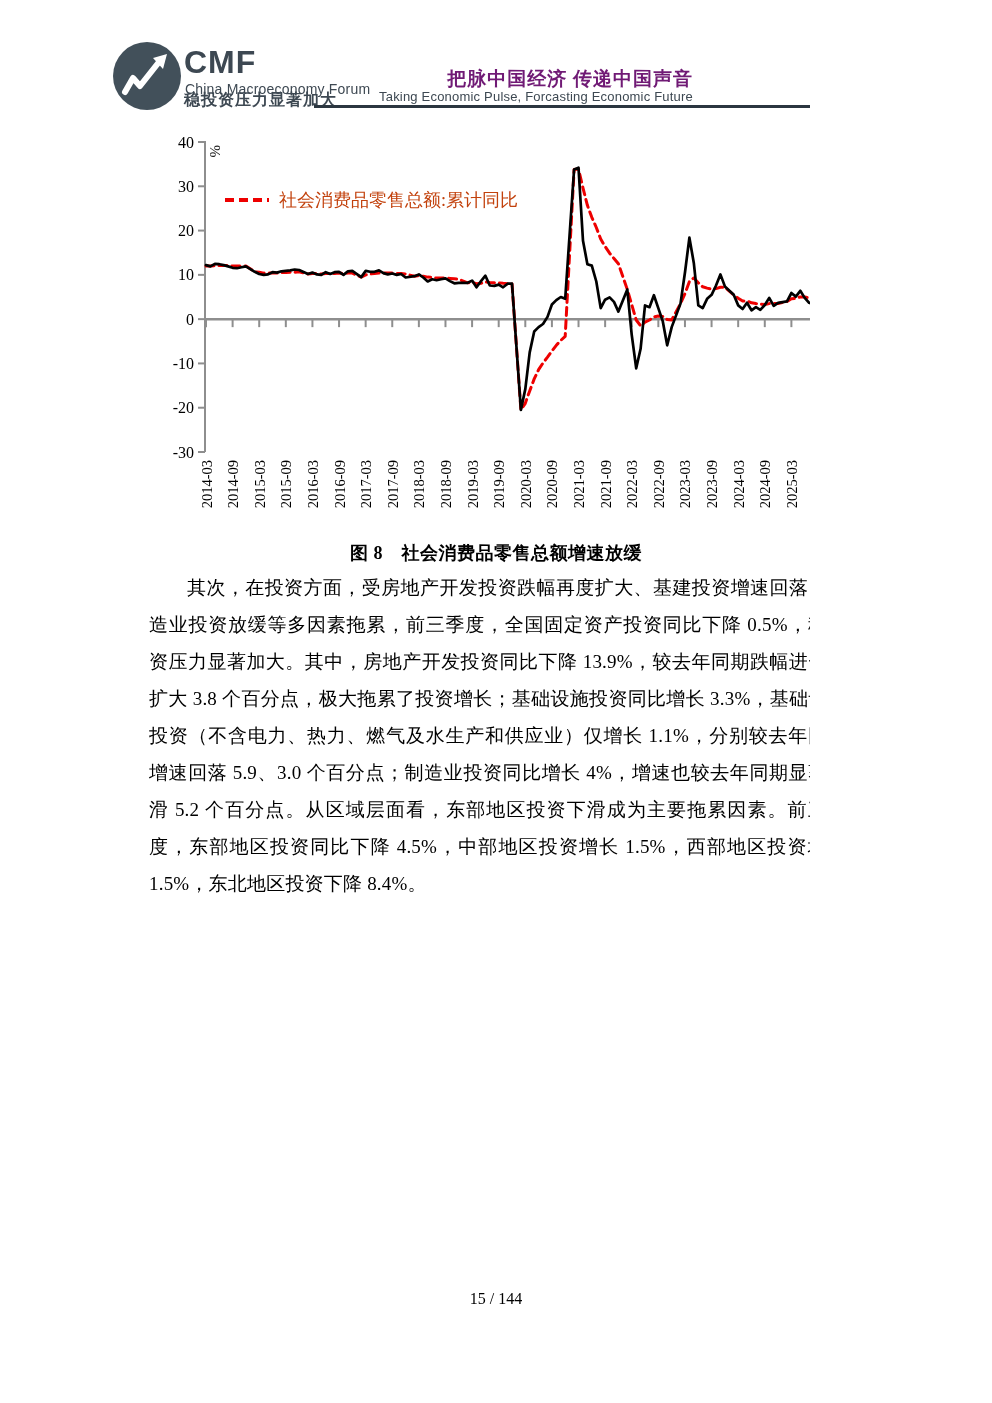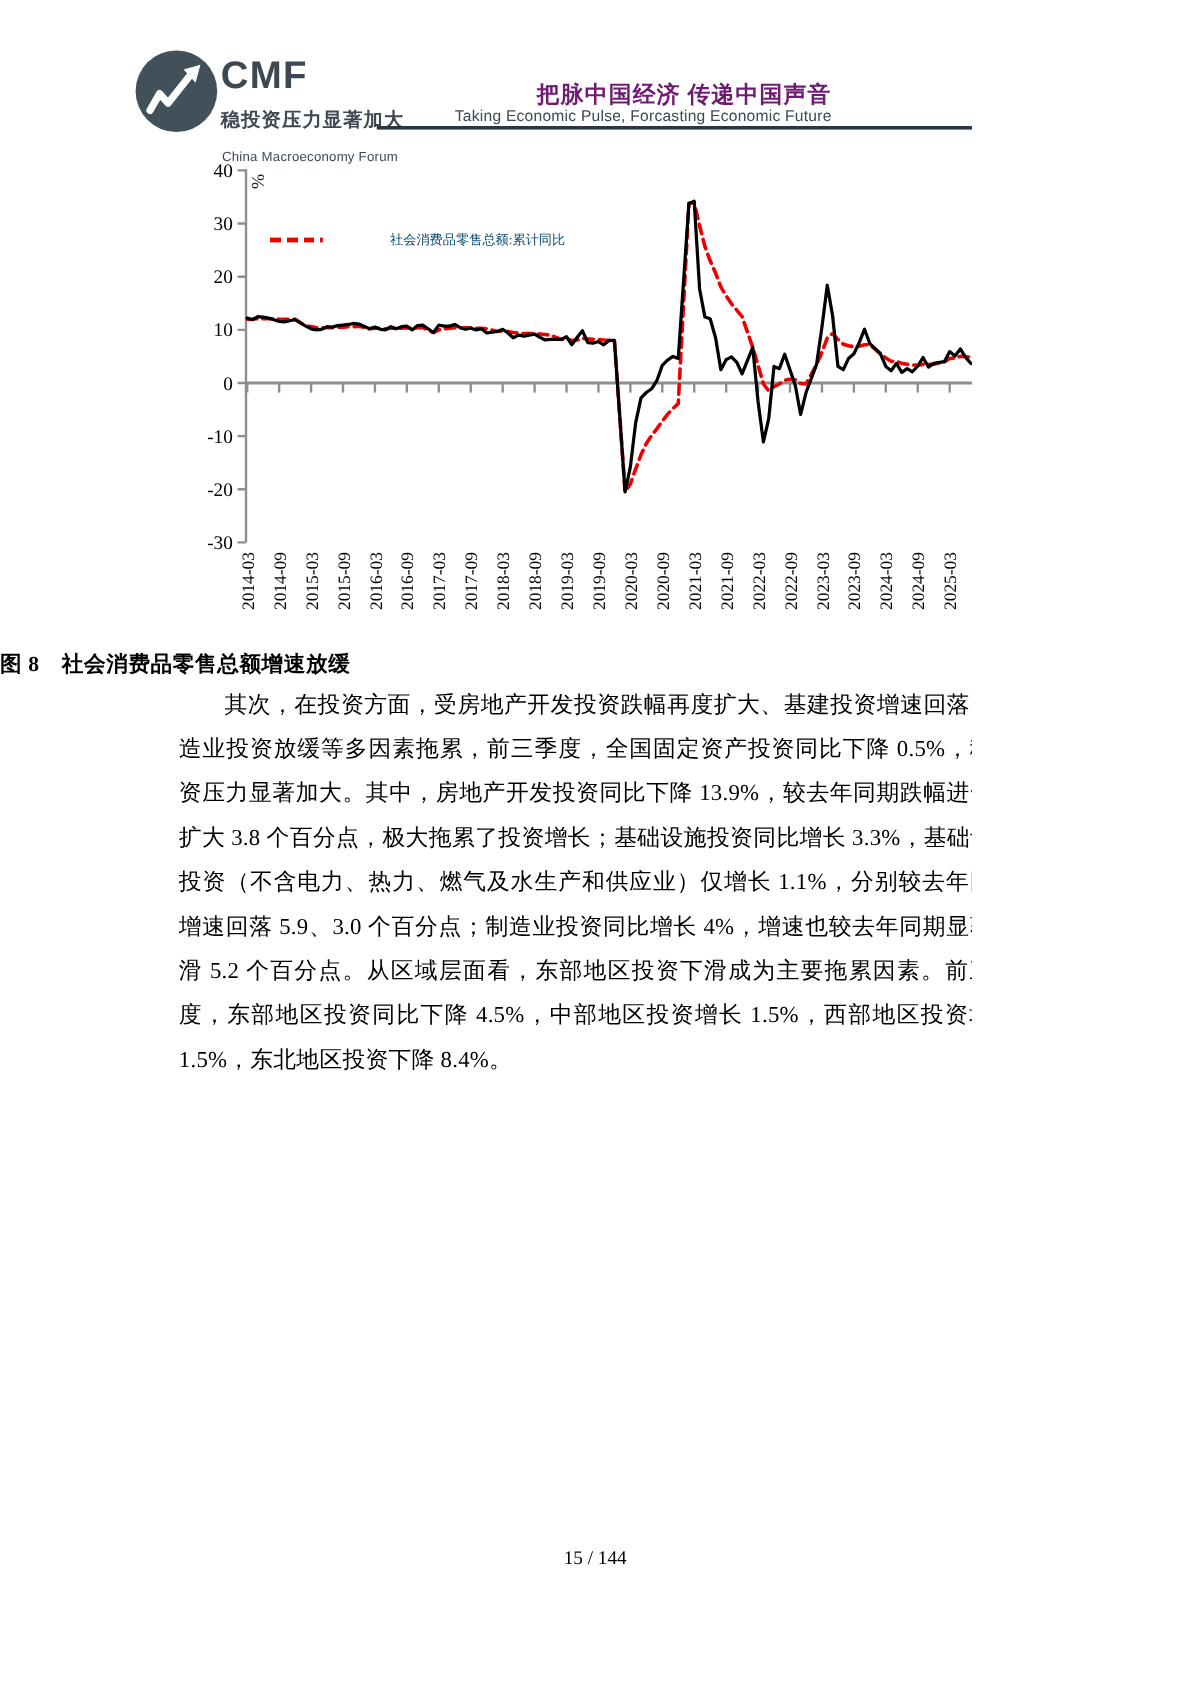--- a/index.html
+++ b/index.html
@@ -5,40 +5,40 @@
   html,body{margin:0;padding:0;background:#ffffff;}
   .page{position:relative;width:810px;height:1403px;background:#fff;overflow:hidden;
         font-family:"Liberation Serif","DejaVu Serif",serif;color:#000;}
 
   
   .logo-circle{position:absolute;left:113px;top:42px;width:68px;height:68px;border-radius:50%;
                background:#42505a;}
   .logo-abbr{position:absolute;left:184px;top:46px;font-family:"Liberation Sans","DejaVu Sans",sans-serif;
              font-weight:700;font-size:32px;letter-spacing:1px;color:#3d4852;line-height:1;}
   .logo-en{position:absolute;left:185px;top:81px;font-family:"Liberation Sans","DejaVu Sans",sans-serif;
-           font-size:11px;color:#3d4852;letter-spacing:.2px;margin-top:44px;}
+           font-size:14px;color:#3d4852;letter-spacing:.2px;}
   .logo-zh{position:absolute;left:184px;top:90px;font-size:16px;color:#3d4852;letter-spacing:1px;
            font-weight:600;}
   .slogan-zh{position:absolute;right:117px;top:66px;font-size:19px;font-weight:700;color:#701a75;
              letter-spacing:1px;}
   .slogan-en{position:absolute;right:117px;top:89px;font-family:Liberation Sans, sans-serif;
              font-size:13px;color:#3d4852;letter-spacing:.2px;}
   .header-rule{position:absolute;left:314px;top:105px;width:570px;height:3px;background:#2b3640;}
 
   
   .chart-wrap{position:absolute;left:148px;top:130px;width:740px;height:410px;}
   .legend{position:absolute;left:225px;top:184px;}
   .legend-row{display:flex;align-items:center;height:31px;}
   .legend-sample{display:inline-block;width:44px;margin-right:10px;}
   .legend-sample.dashed{height:4px;background:repeating-linear-gradient(90deg,#ee0000 0 9px,transparent 9px 14px);}
   .legend-sample.solid{height:3px;background:#000;}
-  .legend-label{font-size:11px;color:#0c4a6e;margin-left:46px;}
+  .legend-label{font-size:18px;color:#c2410c;}
 
   
-  .fig-caption{position:absolute;left:0;top:541px;width:992px;text-align:left;
+  .fig-caption{position:absolute;left:0;top:541px;width:992px;text-align:center;
                font-size:18px;font-weight:700;letter-spacing:.5px;}
   .body-text{position:absolute;left:149px;top:569px;width:698px;}
   .body-text p{margin:0;font-size:19px;line-height:37px;text-align:justify;text-indent:2em;
                letter-spacing:.2px;}
   .page-num{position:absolute;left:0;top:1290px;width:992px;text-align:center;font-size:16px;}
 </style>
 </head>
 <body>
 
 <div class="page">

